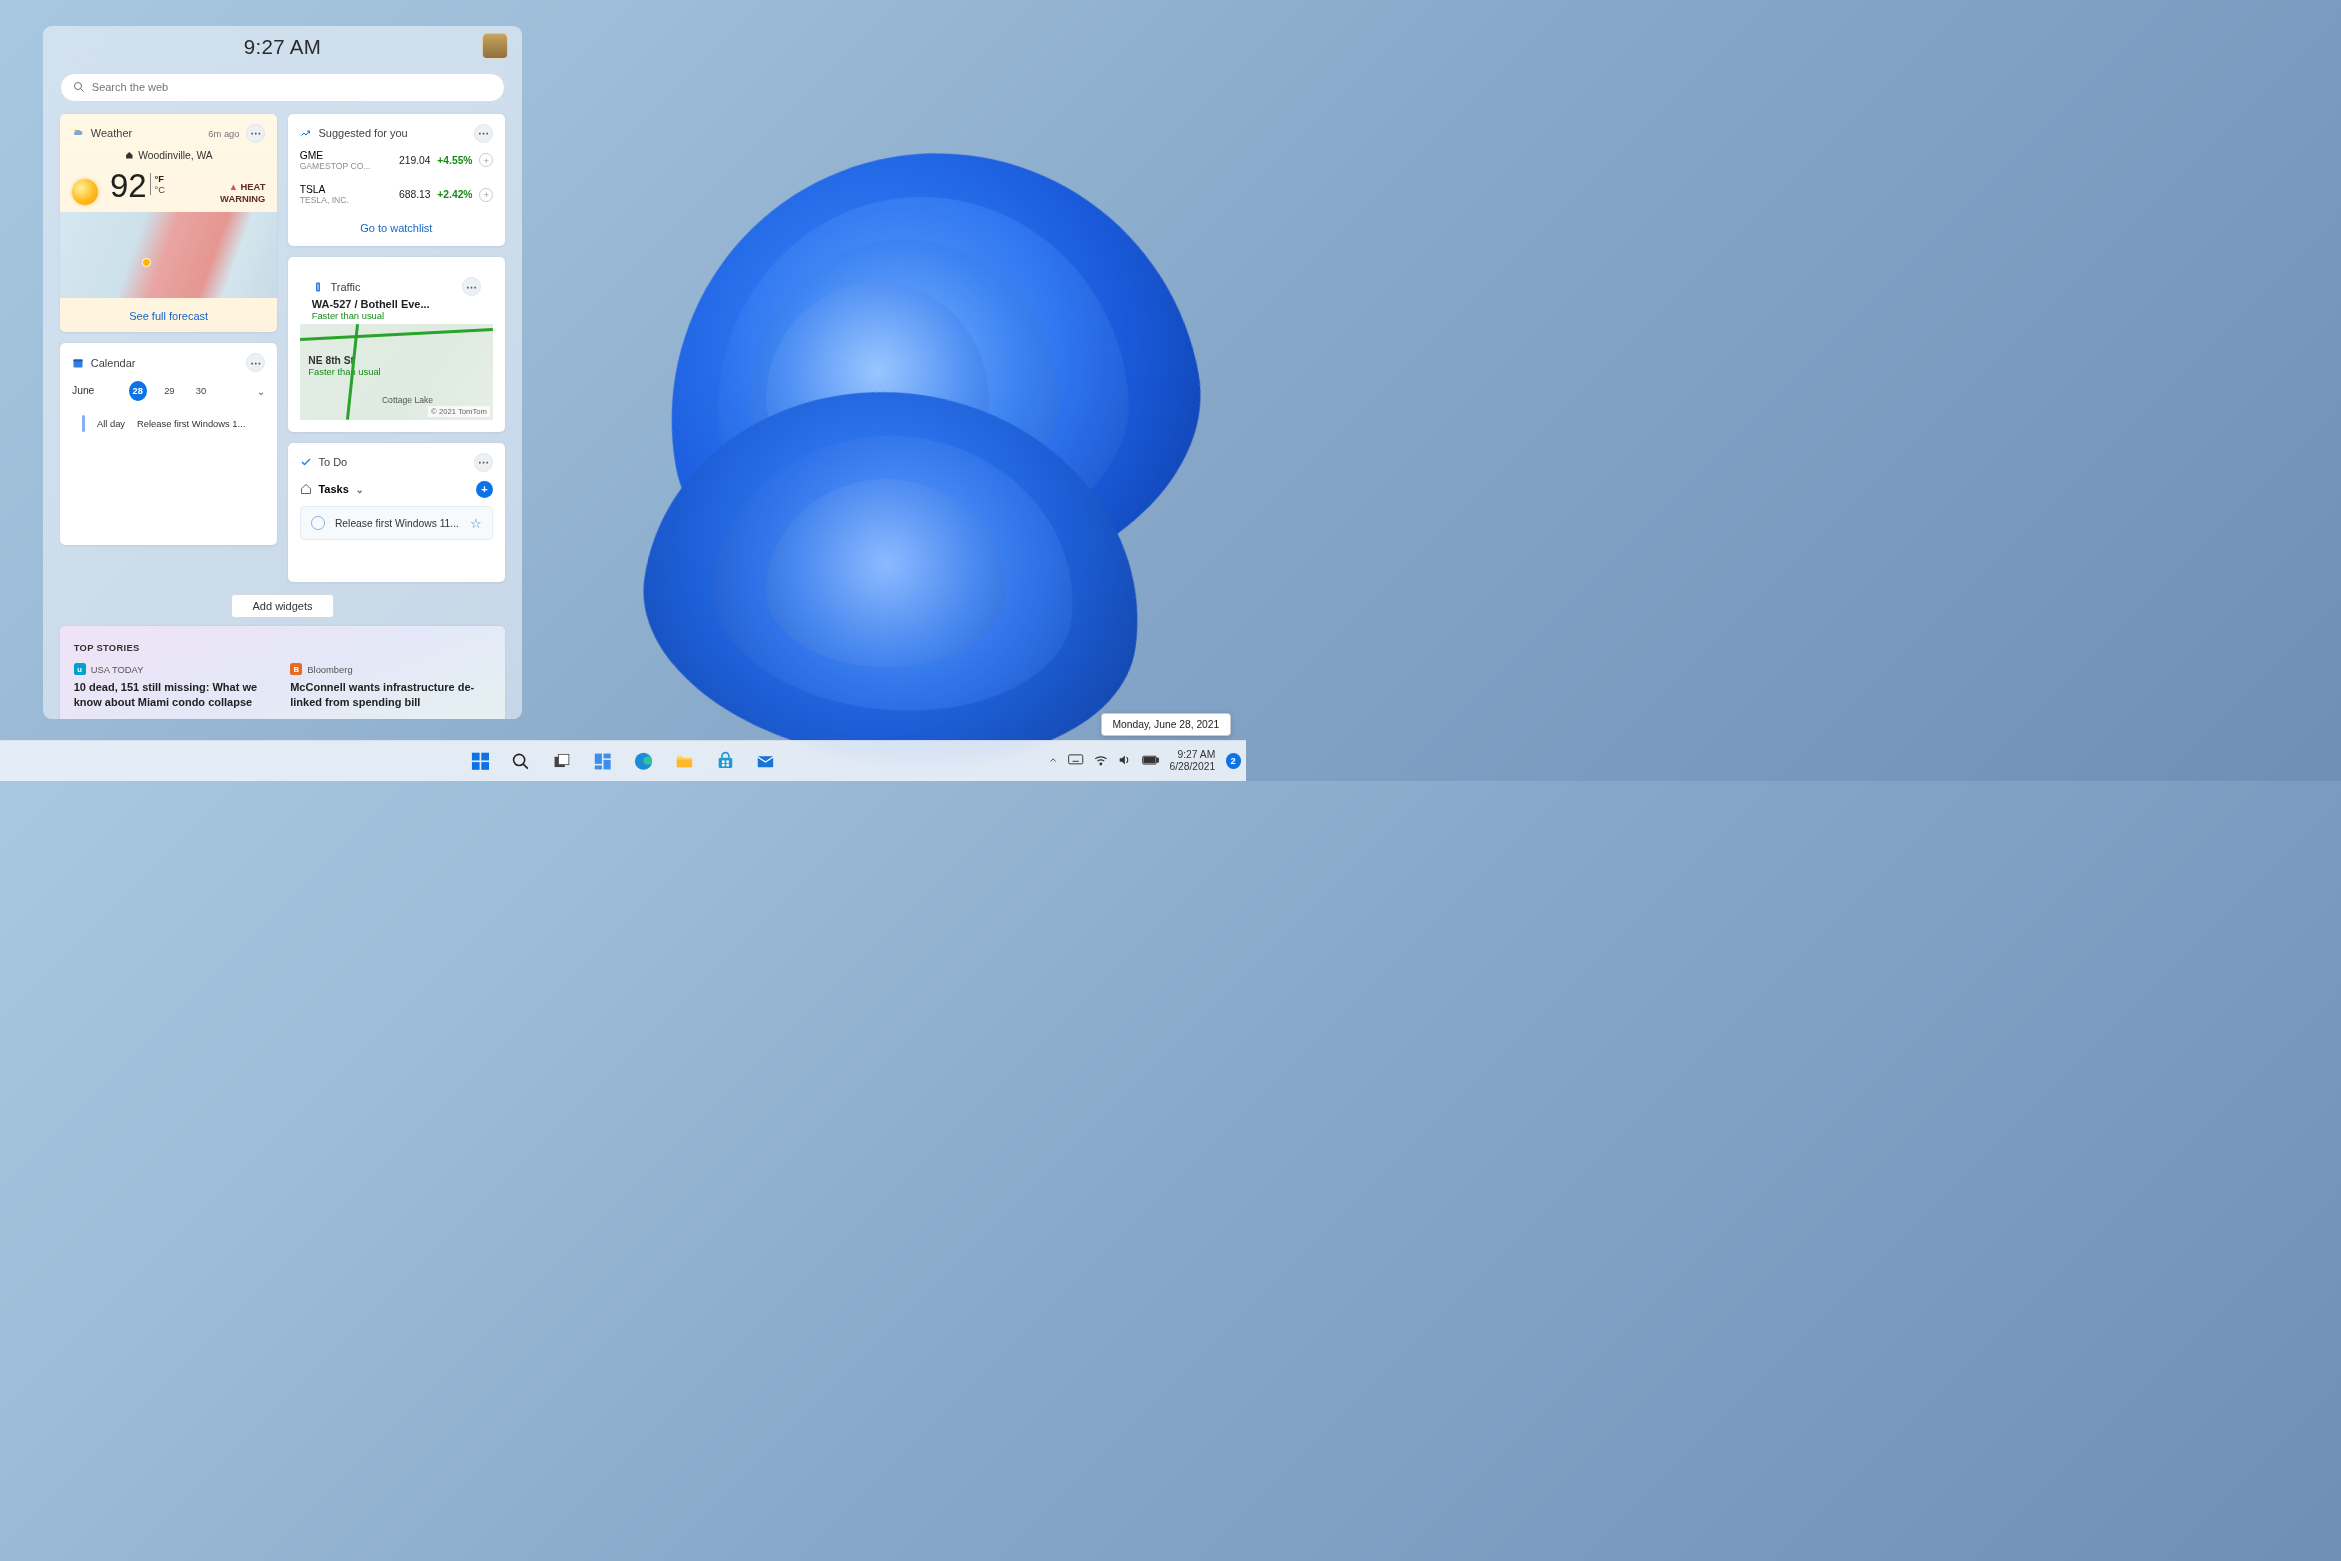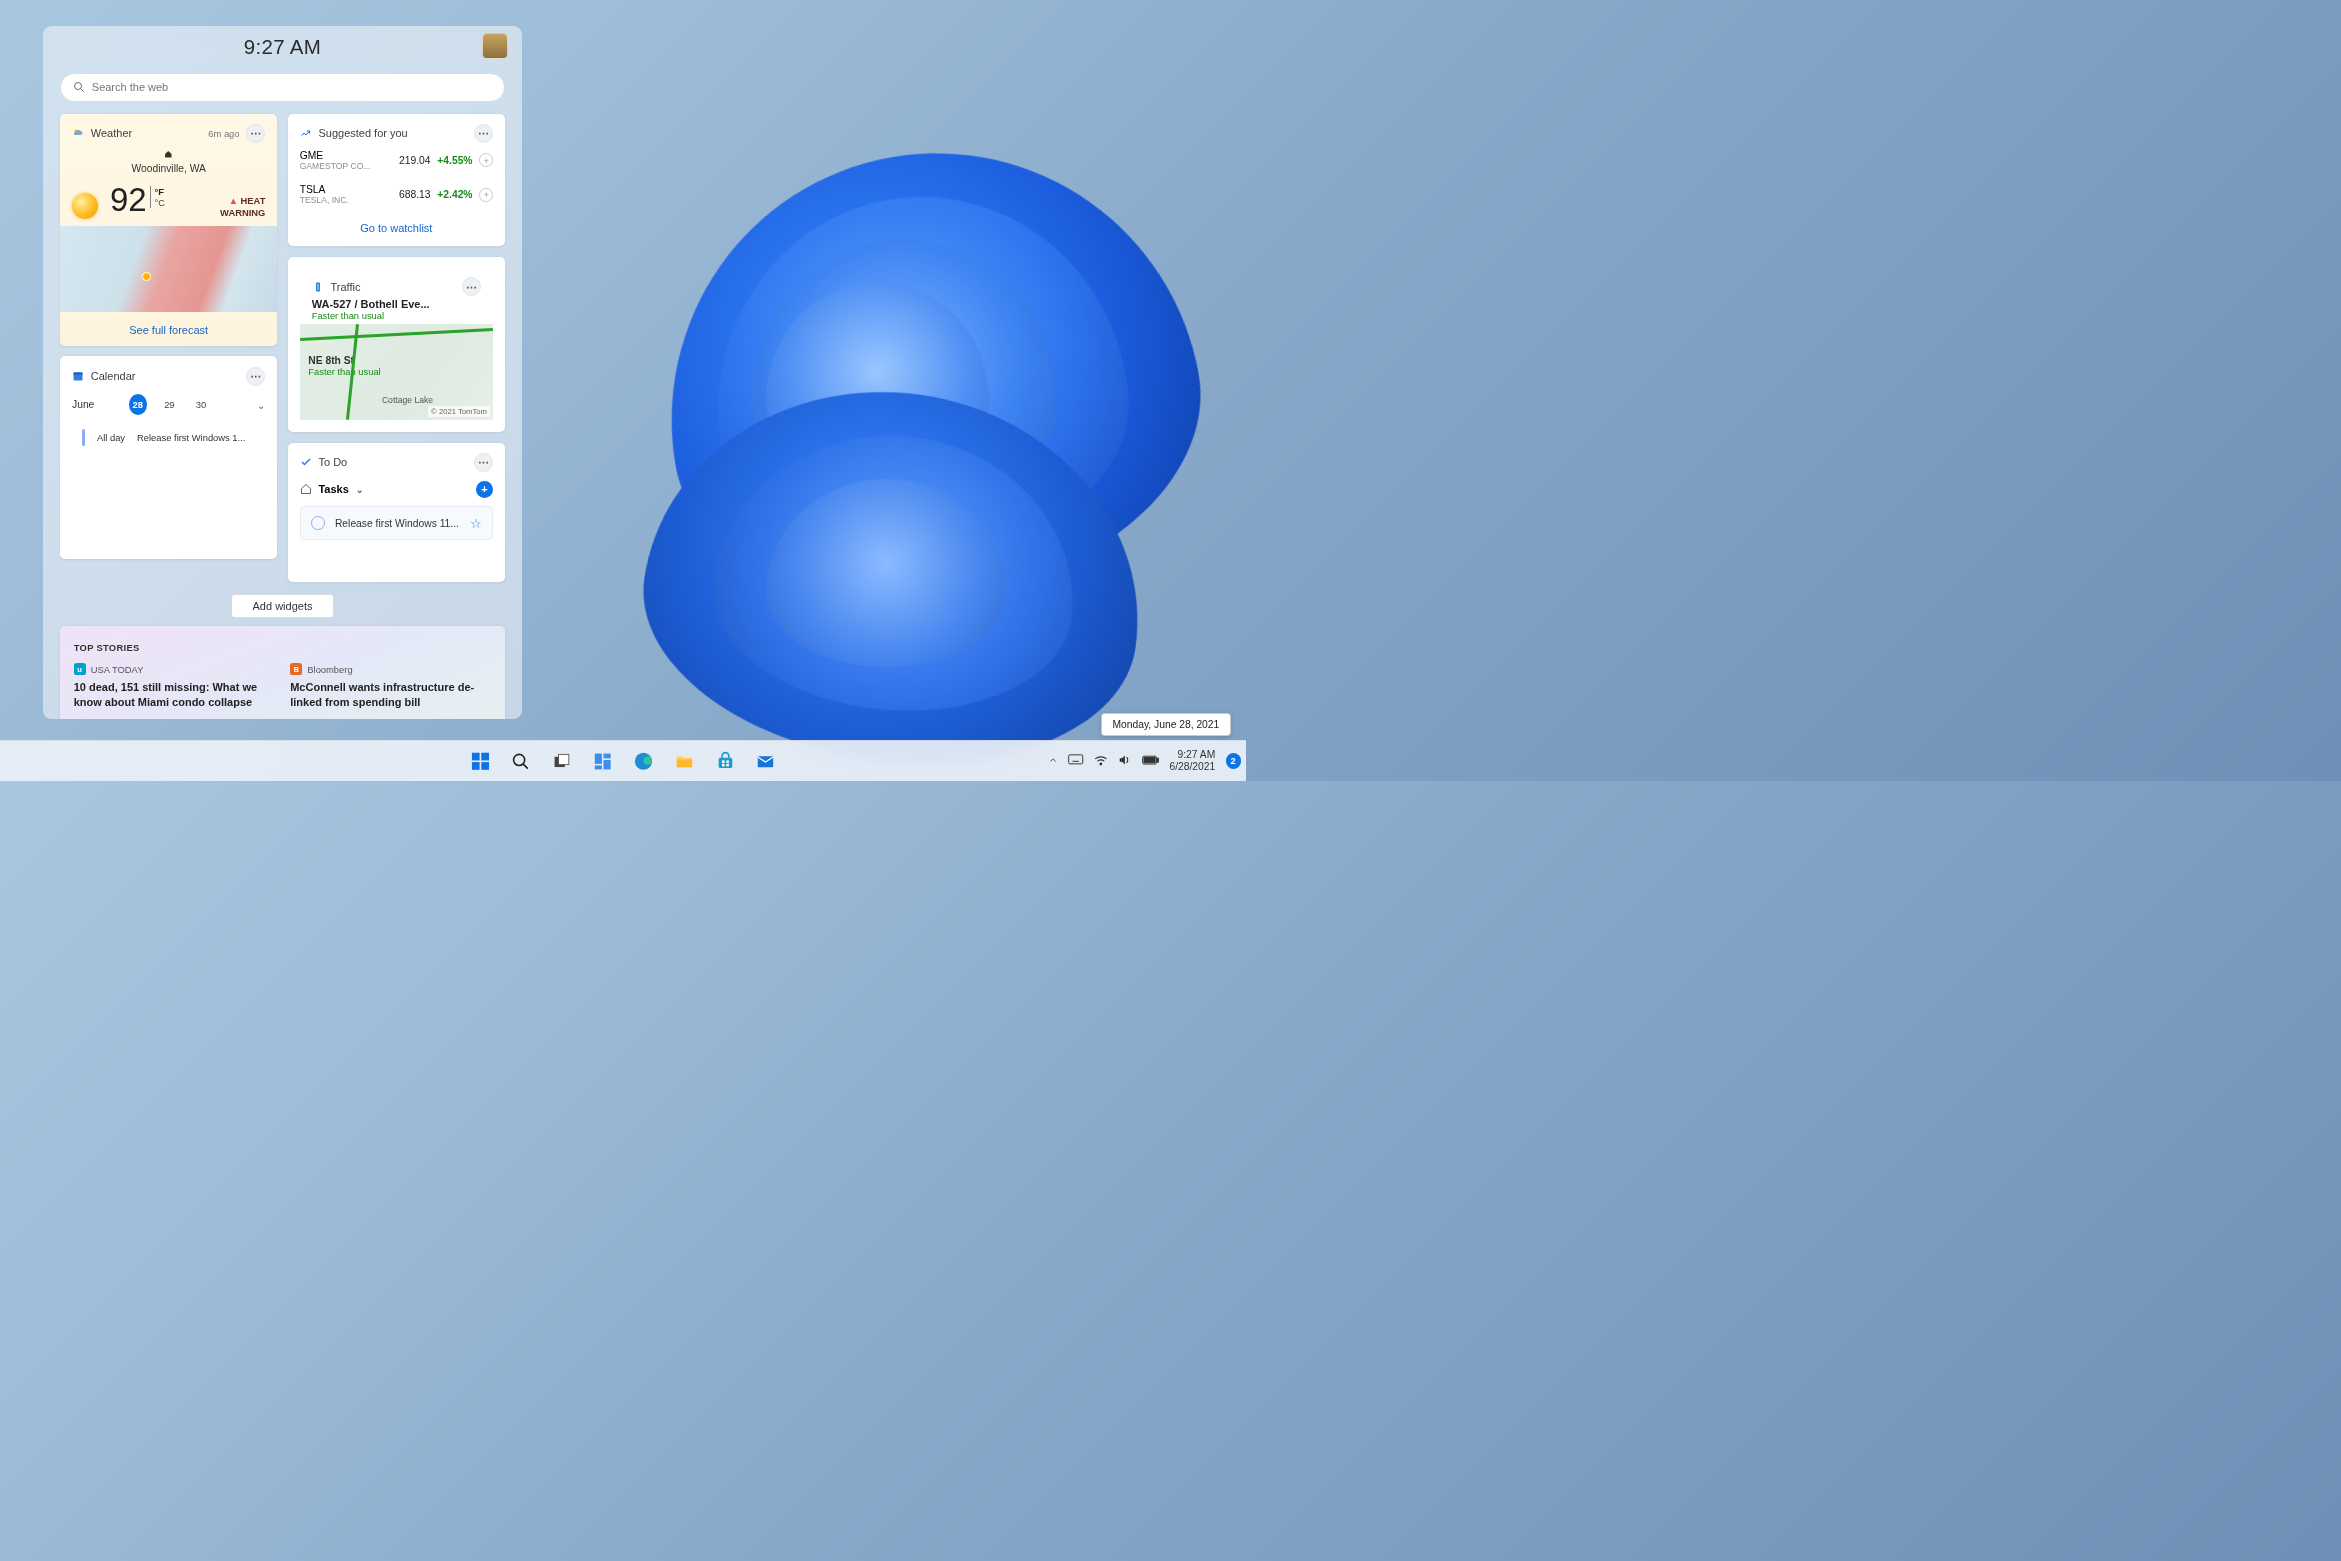--- a/index.html
+++ b/index.html
@@ -39,21 +39,21 @@
     background:#fff; border-radius:5.1px; box-shadow:0 0.9px 2.6px rgba(0,0,0,.08);
     padding:10.3px 12px; position:relative;
   }
   .card-head{display:flex;align-items:center;gap:6.8px;color:#404040;font-size:11px;}
   .card-head .spacer{flex:1;}
   .ago{font-size:9.4px;color:#777;}
   .more-btn{width:19px;height:19px;border-radius:50%;background:#eef1f4;border:0.9px solid #e1e5ea;display:flex;align-items:center;justify-content:center;color:#555;font-size:11px;font-weight:bold;cursor:pointer;line-height:0;}
 
   
   .weather-card{background:linear-gradient(#fff8e6,#fef4de);}
-  .wx-loc{display:flex;align-items:center;gap:5.1px;justify-content:center;margin-top:6.8px;font-size:10.3px;color:#333;flex-direction:column;}
+  .wx-loc{display:flex;align-items:center;gap:5.1px;justify-content:center;margin-top:6.8px;font-size:10.3px;color:#333;}
   .wx-row{display:flex;align-items:flex-end;gap:12px;margin:6.8px 0;}
   .wx-sun{width:26px;height:26px;border-radius:50%;background:radial-gradient(circle at 35% 35%,#fff1a0,#fdbb1e 55%,#f49b0d);box-shadow:0 0 3.4px rgba(255,175,20,.7);}
   .wx-temp{display:flex;align-items:flex-start;gap:3.4px;}
   .wx-t{font-size:33px;font-weight:300;color:#222;}
   .wx-unit{display:flex;flex-direction:column;font-size:9.4px;color:#444;border-left:0.9px solid #888;padding-left:3.4px;margin-top:5.1px;}
   .wx-unit span:first-child{color:#222;font-weight:600;}
   .wx-alert{margin-left:auto;text-align:right;font-size:9.4px;line-height:1.3;color:#5e2b2b;font-weight:600;}
   .wx-alert .tri{color:#d9534f;}
   .wx-map{height:86px;margin:0 -12px 6.8px;background:linear-gradient(110deg,#d5e7f0 0%,#cde1eb 35%,#e9a5a3 48%,#e59691 68%,#d4e5ed 78%,#c6dae6 100%);position:relative;}
   .wx-pin{position:absolute;left:82px;top:46px;width:8.6px;height:8.6px;background:#ffb400;border:1.7px solid #fff;border-radius:50%;}

